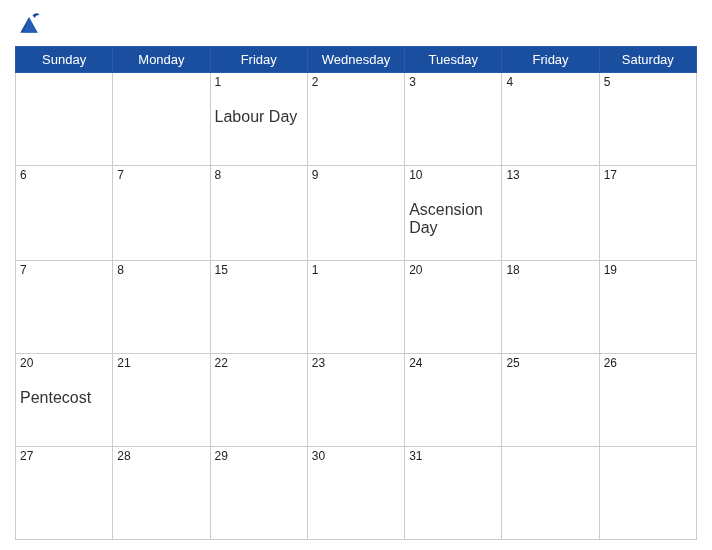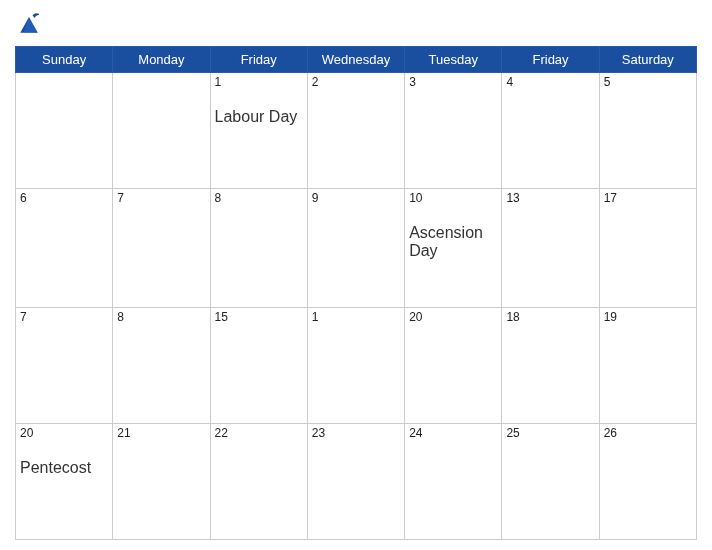--- a/index.html
+++ b/index.html
@@ -221,15 +221,34 @@
           <td>
             <span class="day-num">24</span>
           </td>
           <td>
             <span class="day-num">25</span>
           </td>
           <td>
             <span class="day-num">26</span>
           </td>
         </tr>
+        <tr>
+          <td>
+            <span class="day-num">27</span>
+          </td>
+          <td>
+            <span class="day-num">28</span>
+          </td>
+          <td>
+            <span class="day-num">29</span>
+          </td>
+          <td>
+            <span class="day-num">30</span>
+          </td>
+          <td>
+            <span class="day-num">31</span>
+          </td>
+          <td class="empty-cell"></td>
+          <td class="empty-cell"></td>
+        </tr>
       </tbody>
   </table>
 </div>
 
 </body></html>

